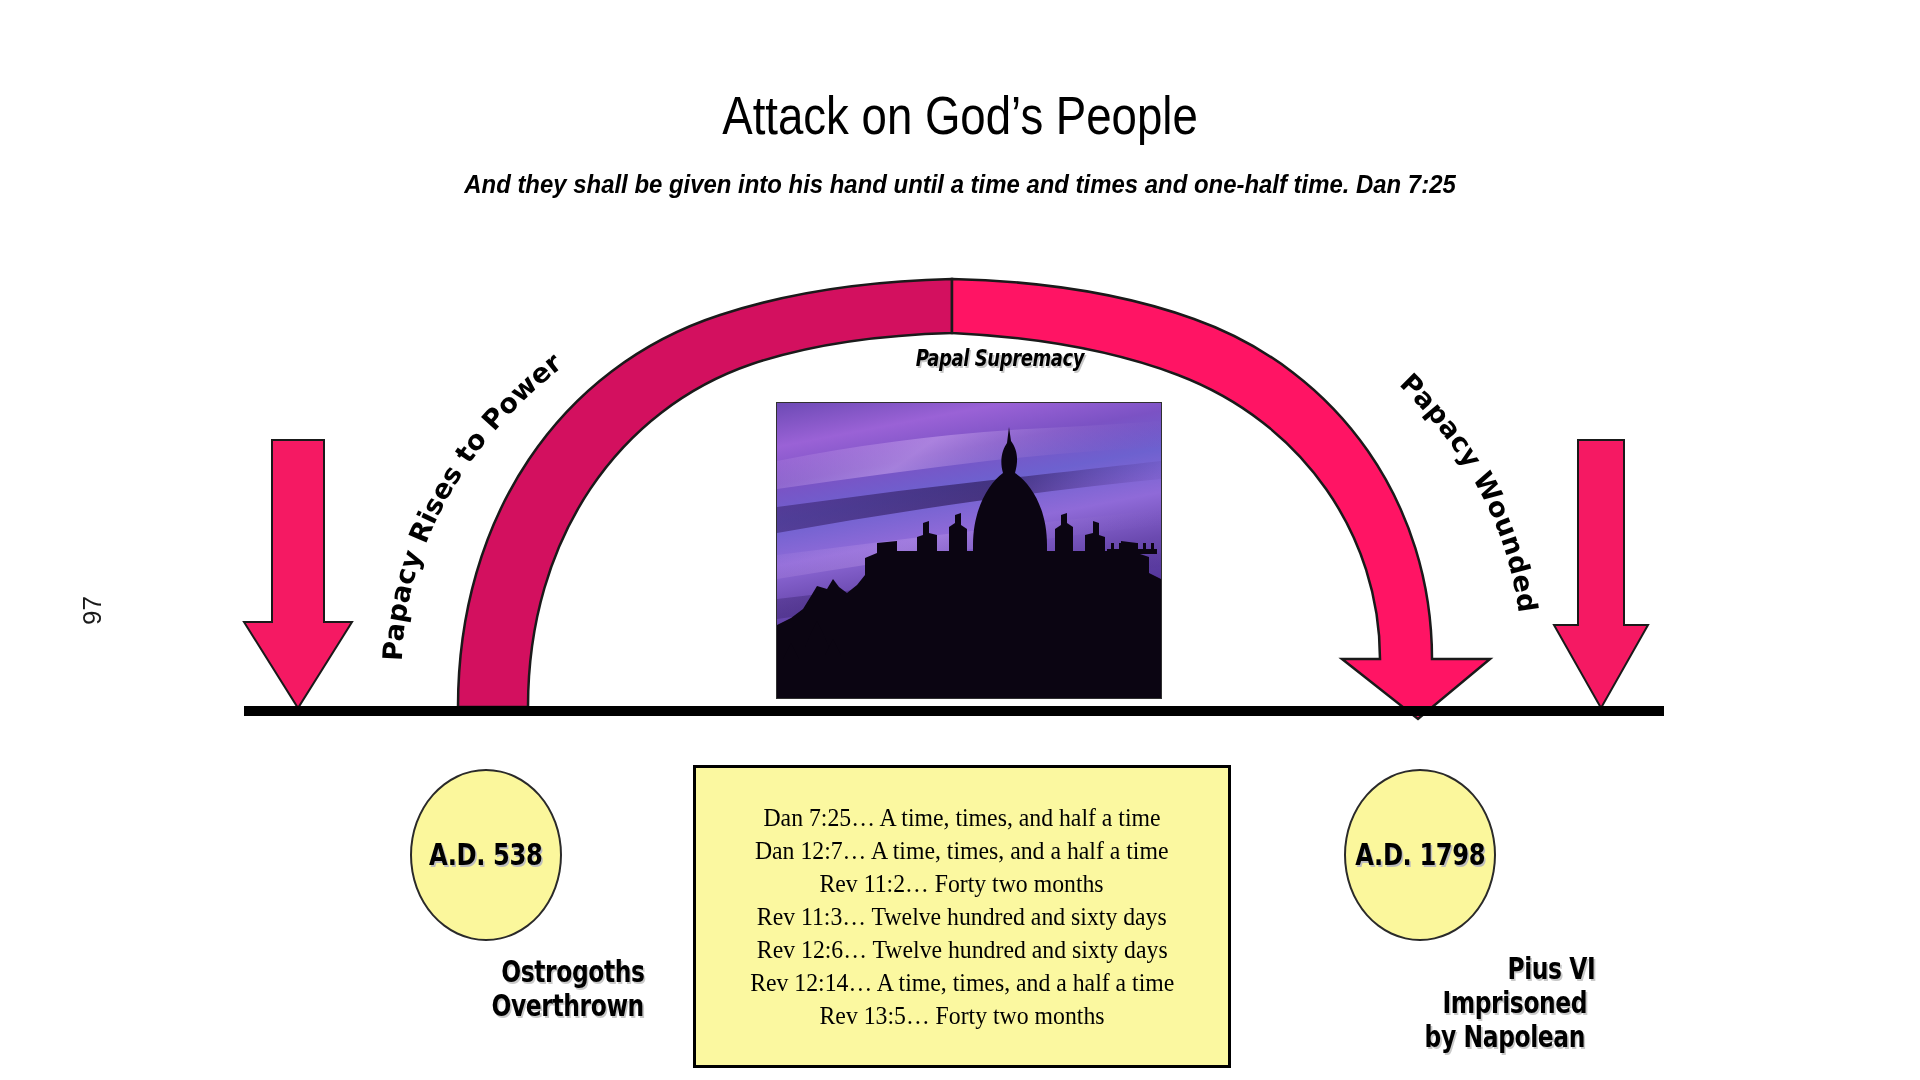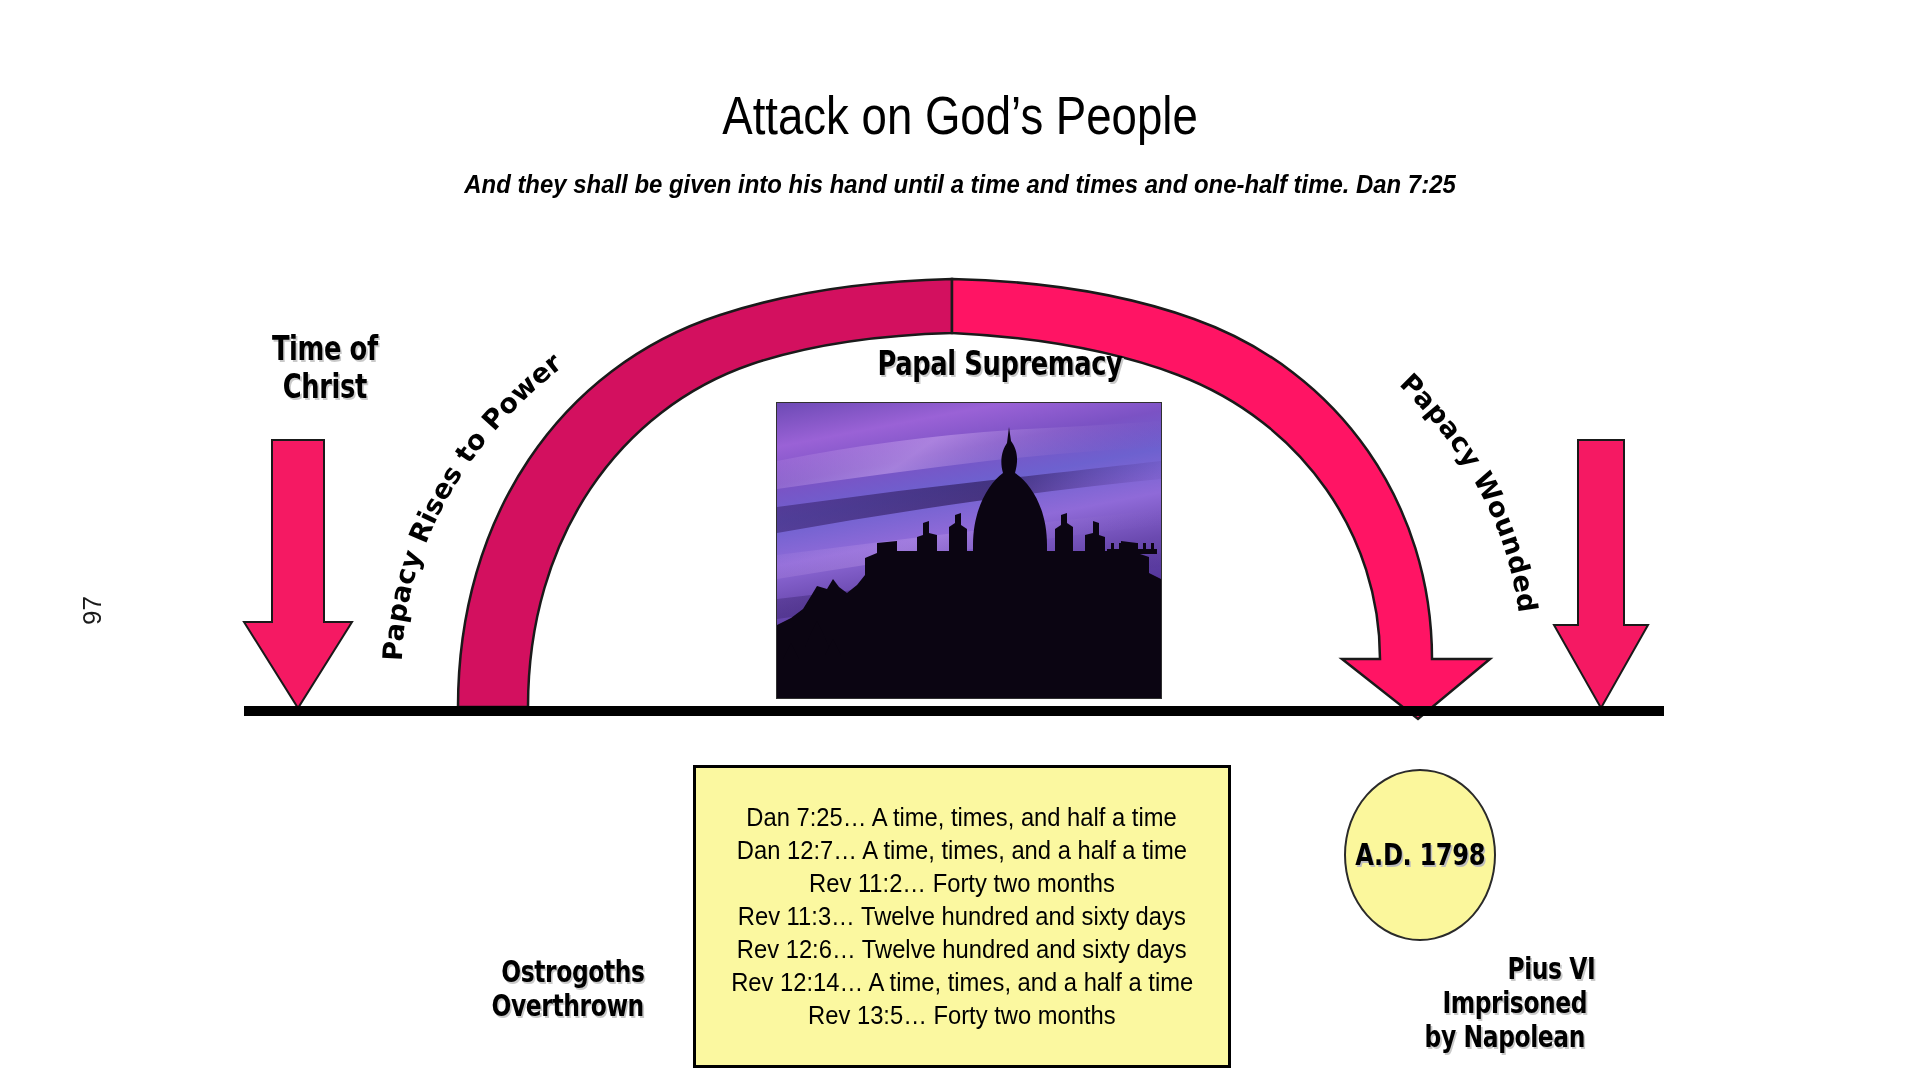--- a/index.html
+++ b/index.html
@@ -92,22 +92,23 @@
     font-size: 36px;
   }
 
   
   .supremacy-label {
     position: absolute;
     left: 790px;
     top: 298px;
     width: 420px;
     text-align: center;
-    font-size: 33px;
+    font-size: 23px;
     z-index: 6;
+    font-style: italic;
   }
 
   
   .time-christ {
     position: absolute;
     left: 210px;
     top: 283px;
     width: 230px;
     text-align: center;
     font-size: 33px;
@@ -152,20 +153,21 @@
     height: 303px;
     background: #fbf8a0;
     border: 3px solid #000000;
     box-sizing: border-box;
     display: flex;
     flex-direction: column;
     justify-content: center;
     align-items: center;
     padding: 4px 6px;
     z-index: 3;
+    font-family: Liberation Serif, serif;
   }
   .verse-line {
     font-size: 25px;
     font-weight: 400;
     text-align: center;
     line-height: 1.32;
     white-space: nowrap;
     transform: scaleX(0.95);
   }
 
@@ -265,24 +267,20 @@
     </text>
   </svg>
 
   <div class="baseline"></div>
 
 
   <div class="supremacy-label">
     <span class="impact impact-sq">Papal Supremacy</span>
   </div>
 
-  <div class="time-christ">
-    <span class="impact impact-sq">Time of</span><br>
-    <span class="impact impact-sq">Christ</span>
-  </div>
 
 
   <div class="photo">
     <svg viewBox="0 0 384 295" width="384" height="295" preserveAspectRatio="none">
       <defs>
         <linearGradient id="skyGrad" x1="0" y1="0" x2="0.25" y2="1">
           <stop offset="0%" stop-color="#6d4ab5"></stop>
           <stop offset="14%" stop-color="#9a62d6"></stop>
           <stop offset="26%" stop-color="#7b52c4"></stop>
           <stop offset="38%" stop-color="#6d61cf"></stop>
@@ -331,20 +329,23 @@
         <rect x="334" y="140" width="3" height="7"></rect>
         <rect x="342" y="140" width="3" height="7"></rect>
         <rect x="350" y="140" width="3" height="7"></rect>
         <rect x="358" y="140" width="3" height="7"></rect>
         <rect x="366" y="140" width="3" height="7"></rect>
         <rect x="374" y="140" width="3" height="7"></rect>
       </g>
     </svg>
   </div>
 
+  <div class="date-circle" id="circleLeft">
+    <span class="impact impact-sq">A.D. 538</span>
+  </div>
   <div class="event-caption" id="capLeft">
     <span class="impact impact-sq">Ostrogoths</span><br>
     <span class="impact impact-sq">Overthrown</span>
   </div>
 
   <div class="date-circle" id="circleRight">
     <span class="impact impact-sq">A.D. 1798</span>
   </div>
   <div class="event-caption" id="capRight">
     <span class="impact impact-sq">Pius VI</span><br>

